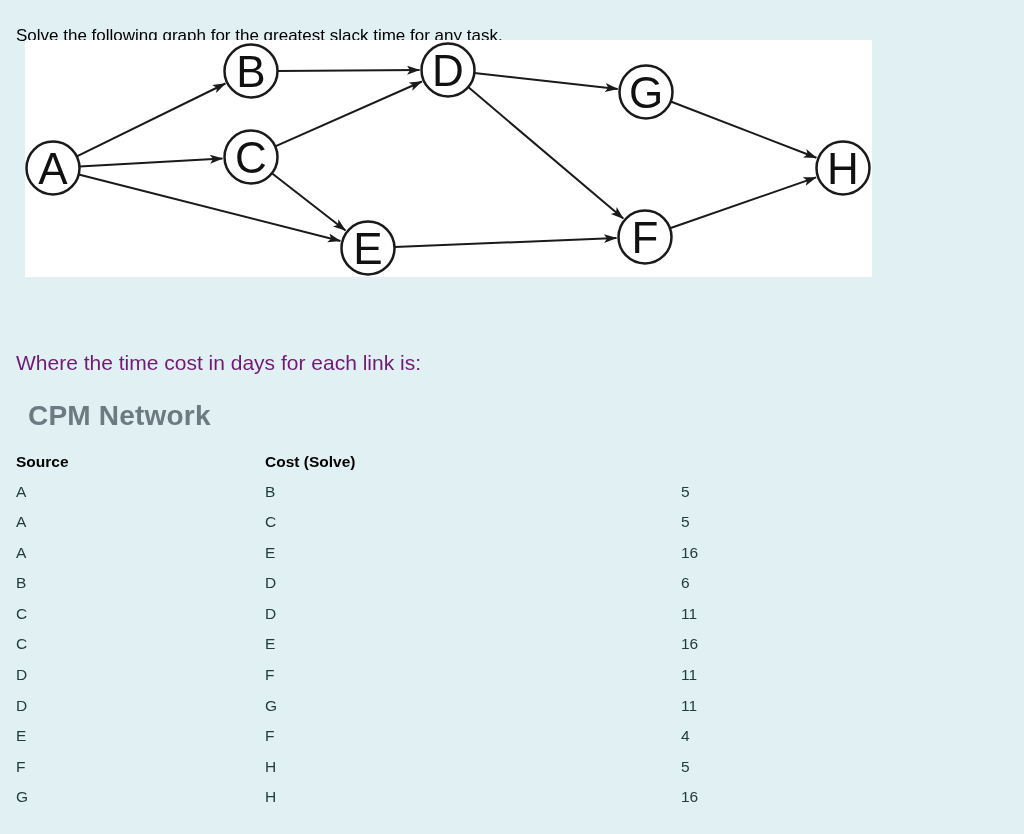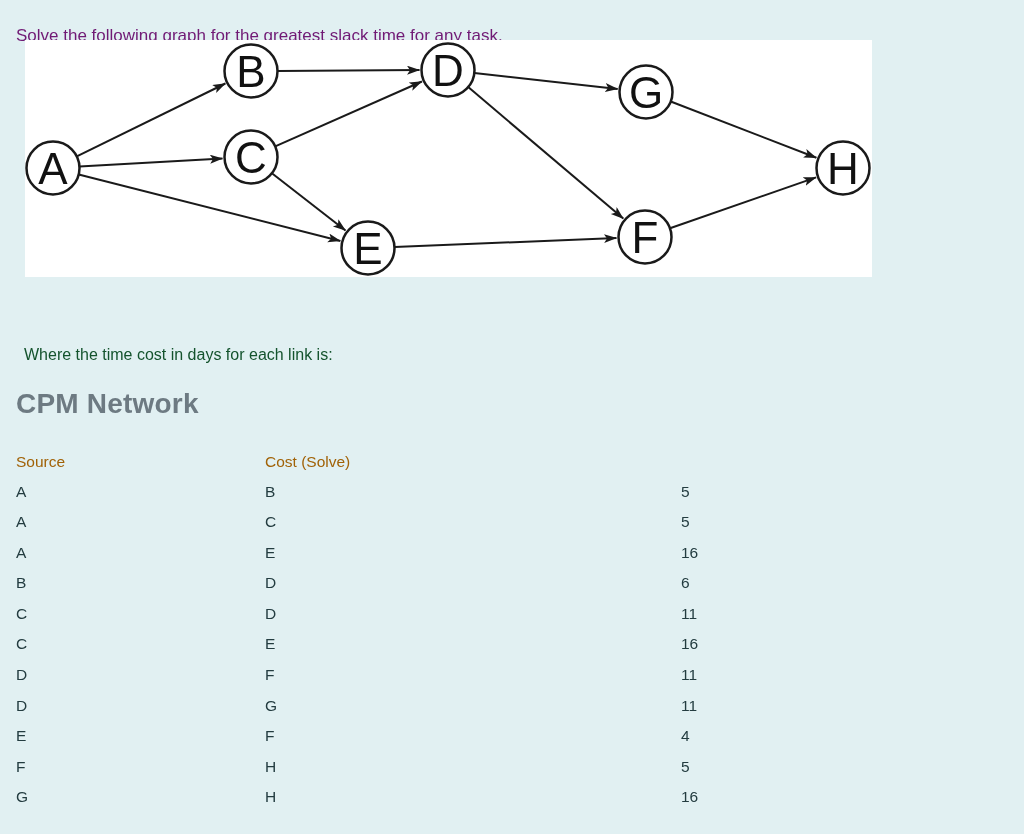--- a/index.html
+++ b/index.html
@@ -11,21 +11,21 @@
     font-family: "Liberation Sans", sans-serif;
     color: #233c40;
     overflow: hidden;
   }
   .statement {
     position: absolute;
     left: 16px;
     top: 8px;
     font-size: 17px;
     line-height: 1.35;
-    color: #701a75;
+    color: #000000;
   }
   .graph-panel {
     position: absolute;
     left: 25px;
     top: 40px;
     width: 847px;
     height: 237px;
     background: #ffffff;
   }
   .graph-panel svg { display: block; width: 847px; height: 237px; }
@@ -34,44 +34,43 @@
   .node-label {
     font-family: "Liberation Sans", sans-serif;
     font-size: 44px;
     fill: #111111;
     text-anchor: middle;
   }
   .subtitle {
     position: absolute;
     left: 16px;
     top: 330px;
-    font-size: 16px;
-    color: #14532d;
-    margin-left: 8px;
+    font-size: 21px;
+    color: #701a75;
   }
   .heading {
     position: absolute;
     left: 16px;
     top: 388px;
-    margin: 0;
+    margin: 12px;
     font-size: 28px;
     font-weight: 700;
     color: #6d7a82;
     letter-spacing: 0.2px;
   }
   .cpm-table {
     position: absolute;
     left: 16px;
     top: 452px;
     width: 992px;
   }
   .tr { display: flex; height: 30.6px; align-items: flex-start; }
   .tr.header { height: 29.5px; }
   .td { line-height: 19px; font-size: 15.5px; color: #233c40; }
-  .th { font-weight: 400; color: #a16207; }
+  .th { font-weight: 700; color: #000000; }
   .c1 { width: 249px; }
   .c2 { width: 416px; }
   .c3 { flex: 1; }
 </style>
 </head>
 <body>
 
 <main>
 
   <p class="statement">Solve the following graph for the greatest slack time for any task.</p>

